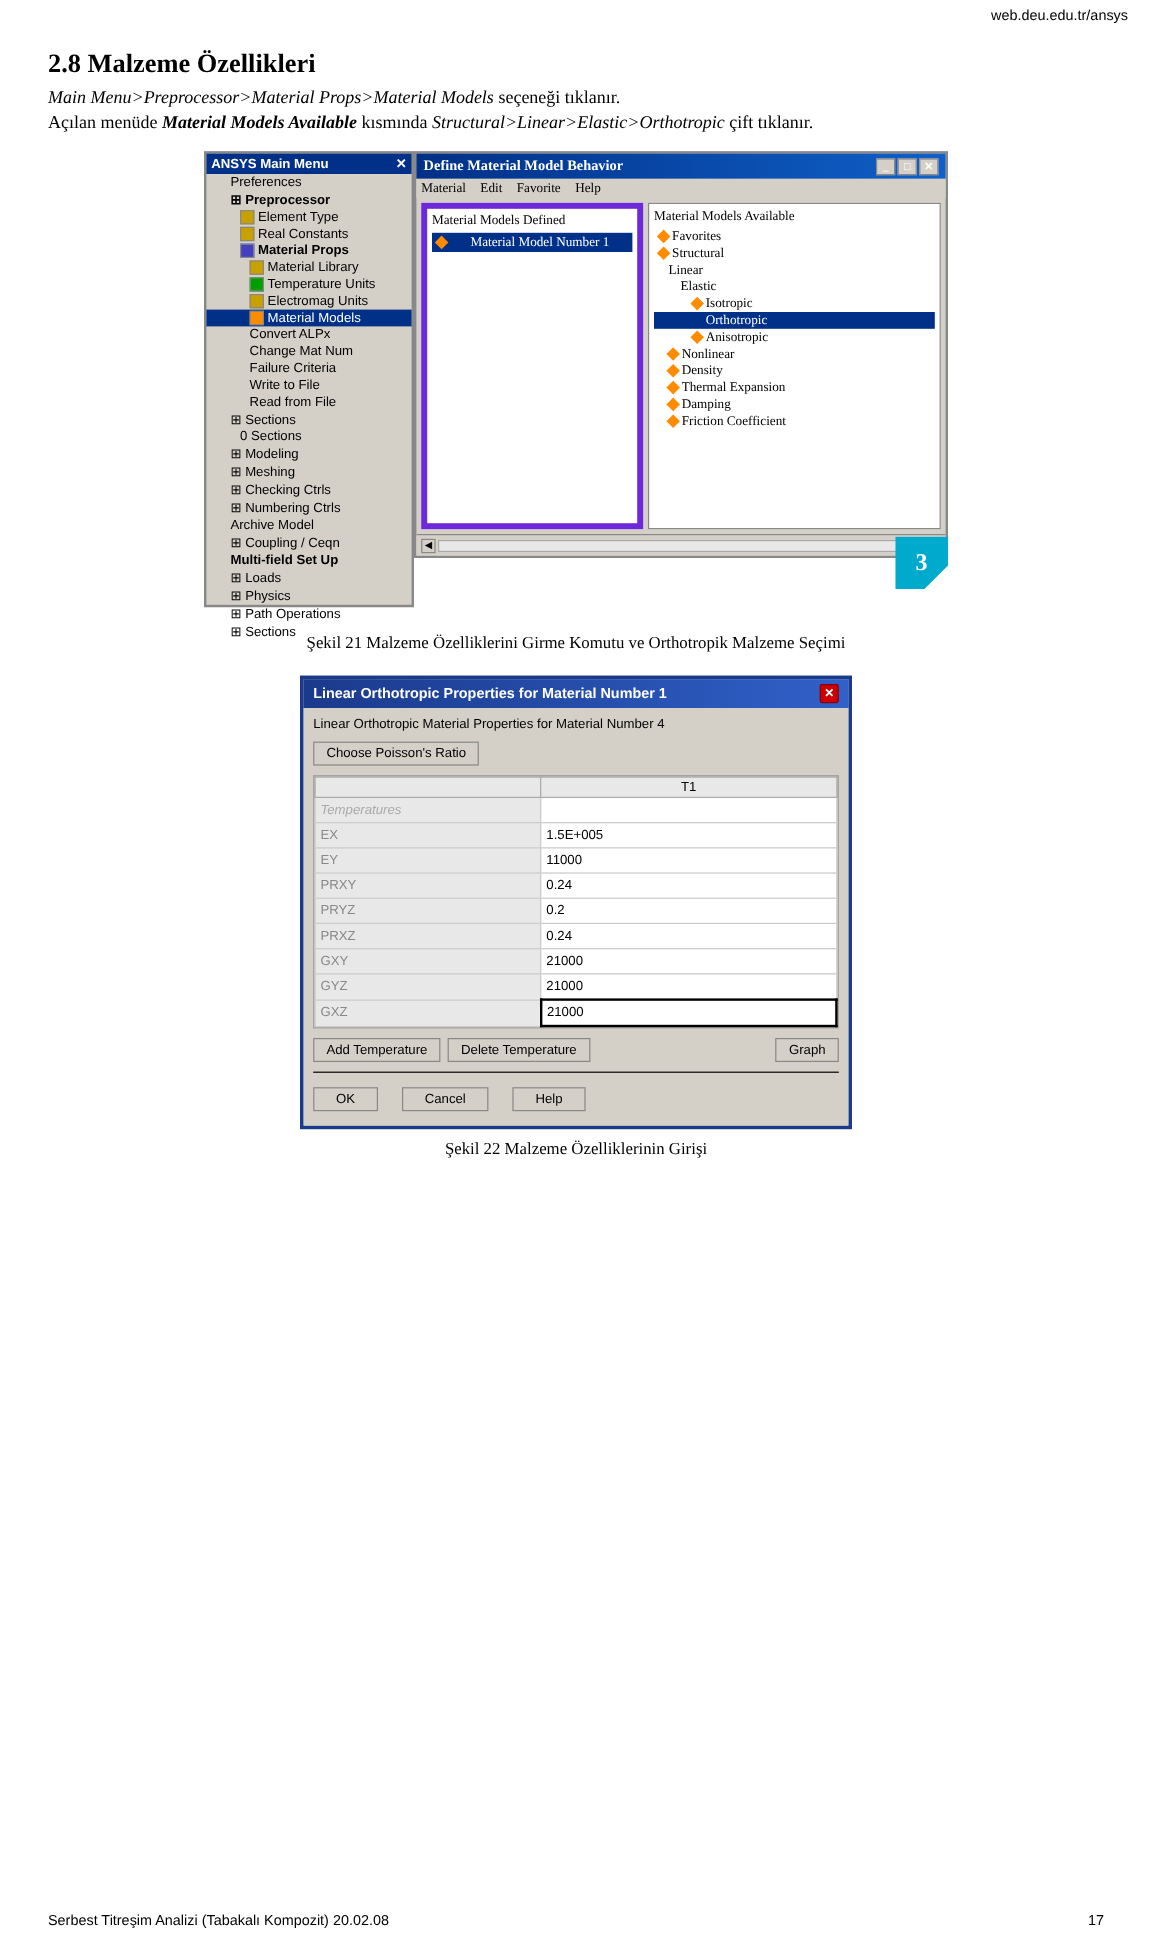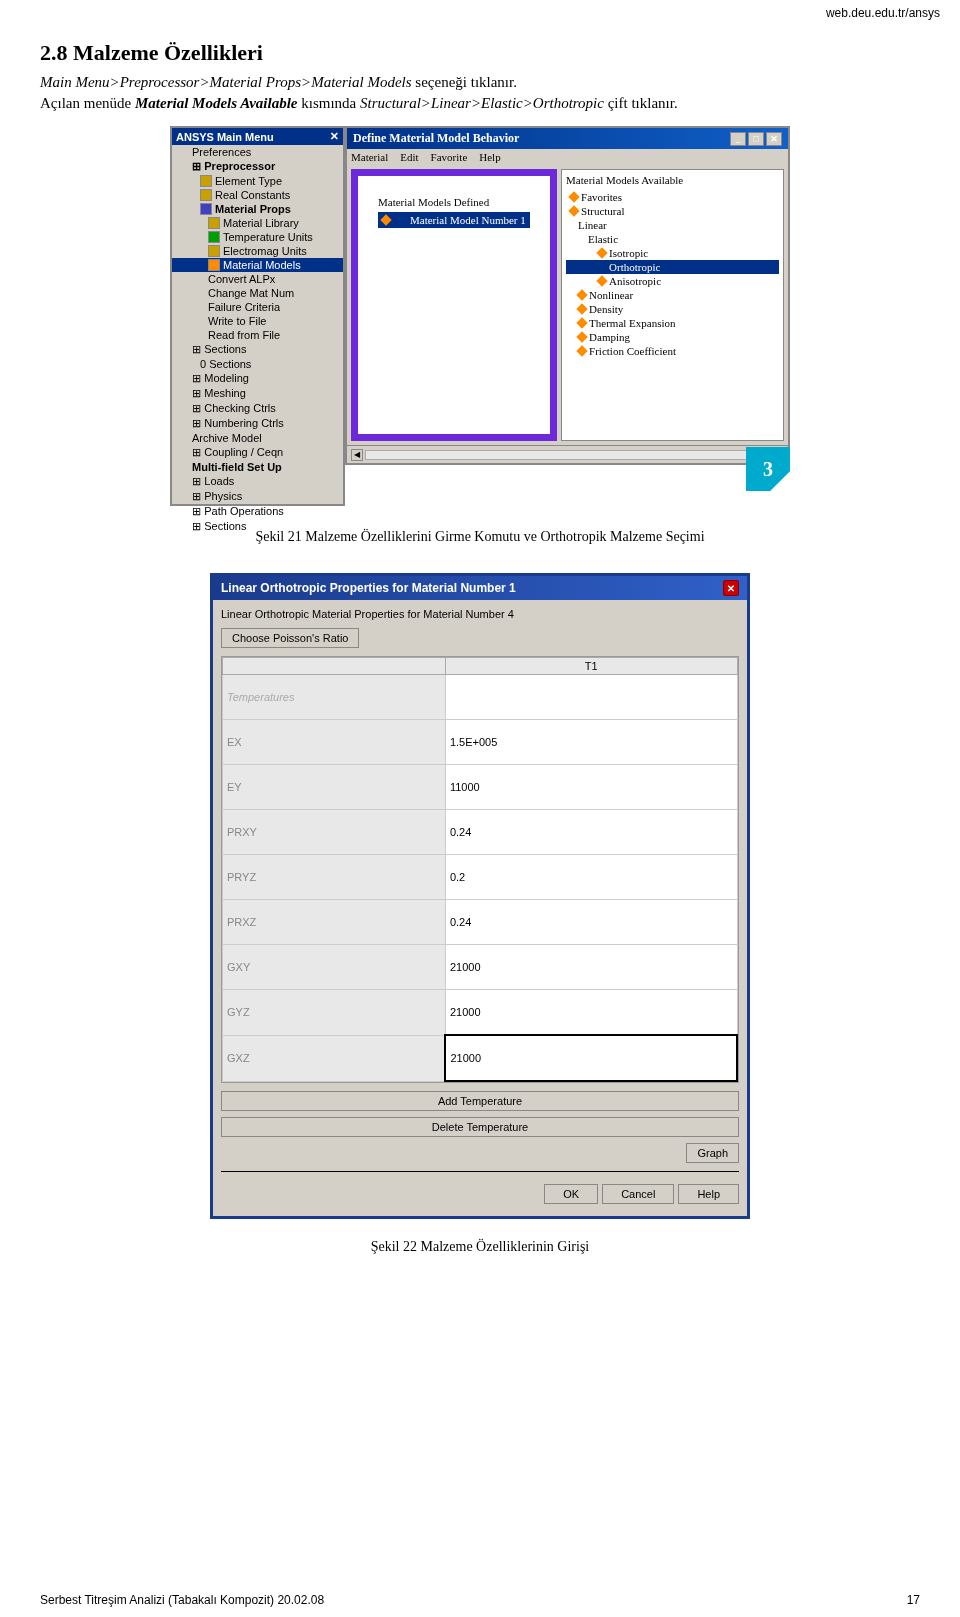--- a/index.html
+++ b/index.html
@@ -211,24 +211,24 @@
     .caption-text {
       text-align: center;
       font-size: 14px;
       margin: 6px 0 16px 0;
     }
 
     
     .orthotropic-dialog {
       border: 3px solid #1a3a8c;
       background: #d4d0c8;
-      width: 540px;
+      width: 460px;
       font-family: Arial, sans-serif;
       font-size: 11px;
-      margin: 12px auto;
+      margin: 2px auto;
     }
 
     .ortho-title-bar {
       background: linear-gradient(to right, #1a3a8c, #3060c8);
       color: white;
       padding: 4px 8px;
       font-size: 12px;
       font-weight: bold;
       display: flex;
       justify-content: space-between;
@@ -285,21 +285,21 @@
     .ortho-table th {
       background: #e8e8e8;
       border: 1px solid #aaa;
       padding: 2px 6px;
       text-align: center;
       font-weight: normal;
     }
 
     .ortho-table td {
       border: 1px solid #ccc;
-      padding: 16px 4px;
+      padding: 4px 4px;
       font-size: 11px;
     }
 
     .ortho-table td.row-label {
       background: #e8e8e8;
       width: 60px;
       color: #888;
     }
 
     .ortho-table td.temp-label {
@@ -315,27 +315,26 @@
 
     .ortho-table td.value-cell.active {
       background: #fff;
       border: 2px solid #000;
     }
 
     .ortho-action-row {
       display: flex;
       gap: 6px;
       margin-bottom: 8px;
-      flex-direction: column;
     }
 
     .ortho-ok-row {
       display: flex;
-      justify-content: flex-end;
-      gap: 4px;
+      justify-content: flex-start;
+      gap: 20px;
       padding: 4px 0;
     }
 
     .ortho-ok-btn {
       background: #d4d0c8;
       border: 1px solid #888;
       padding: 3px 18px;
       font-size: 11px;
       cursor: pointer;
     }
@@ -421,21 +420,21 @@
           </div>
         </div>
         <div class="dialog-menu-bar">
           <span>Material</span>
           <span>Edit</span>
           <span>Favorite</span>
           <span>Help</span>
         </div>
         <div class="dialog-body">
 
-          <div style="flex:1; border:7px solid #6d28d9; background:#fff; padding:20px; min-height:250px;">
+          <div style="flex:1; border:5px solid #6d28d9; background:#fff; padding:4px; min-height:250px;">
             <div class="panel-title">Material Models Defined</div>
             <div class="material-item">
               <span class="diamond"></span>
               <span>Material Model Number 1</span>
             </div>
           </div>
 
           <div style="flex:1.4; border:1px solid #888; background:#fff; padding:4px; min-height:250px;">
             <div class="panel-title">Material Models Available</div>
             <div class="tree-item"><span class="diamond"></span>Favorites</div>

